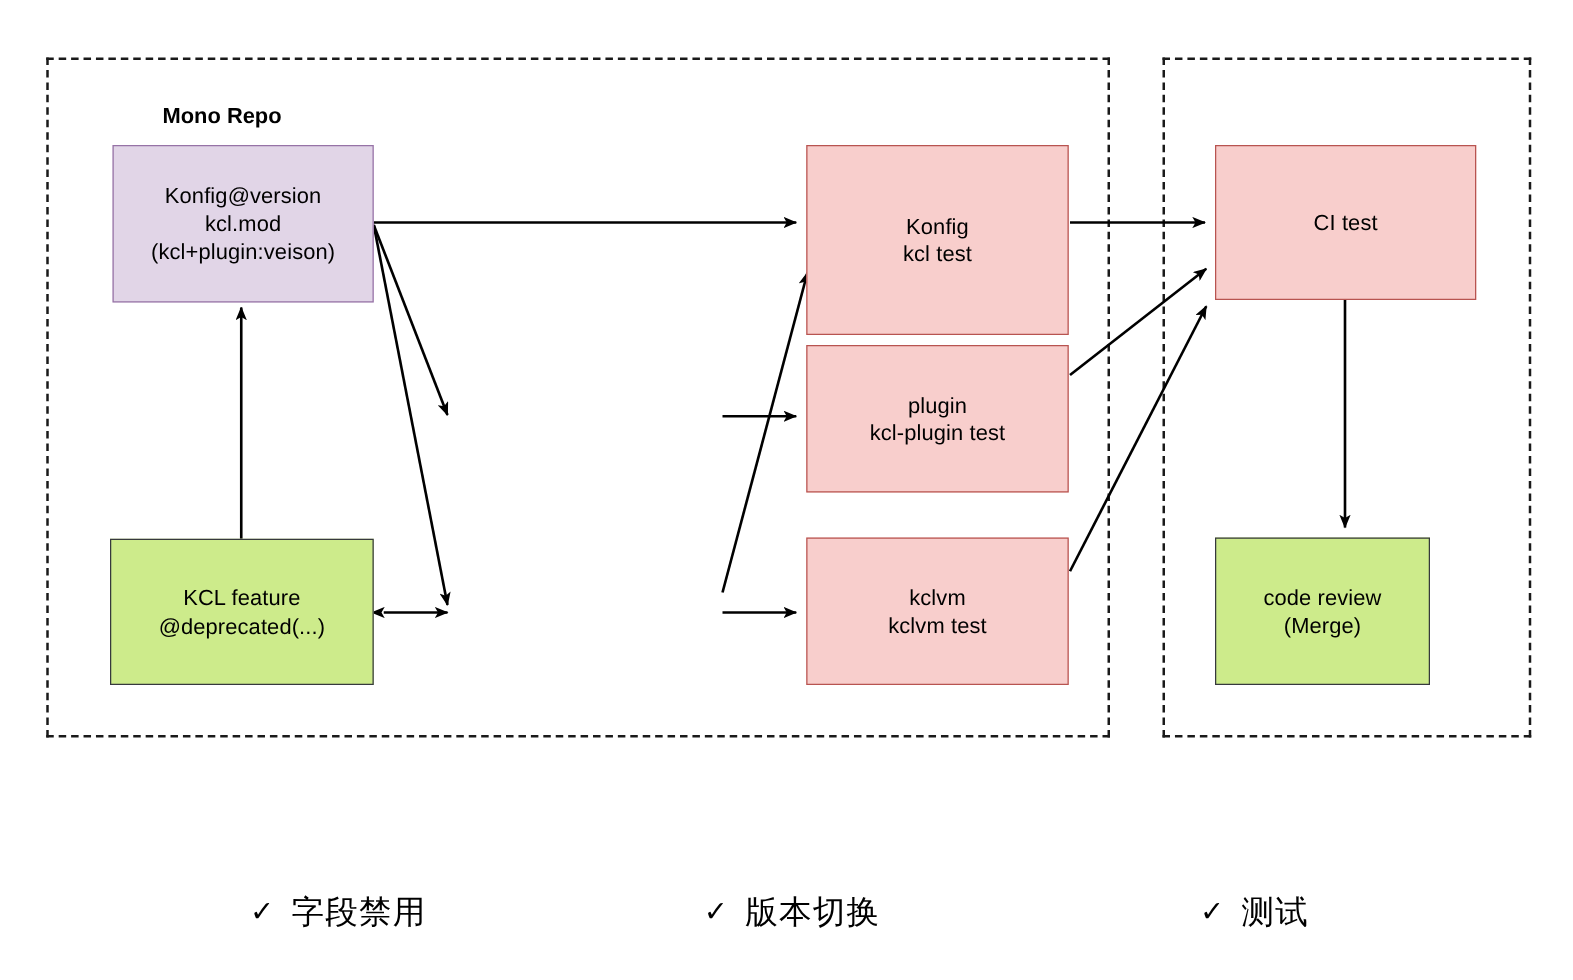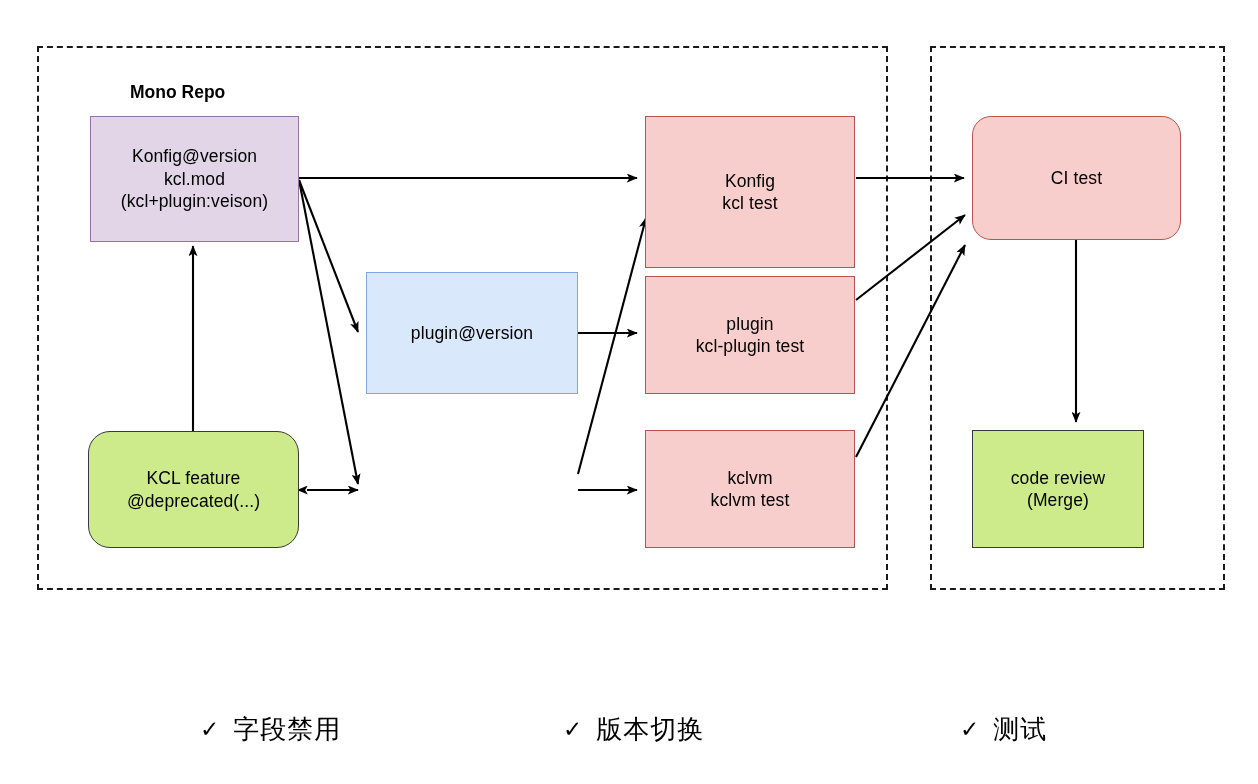--- a/index.html
+++ b/index.html
@@ -136,36 +136,35 @@
       <path d="M856,457 L965,245" marker-end="url(#ah)"></path>
 
       <path d="M1076,240 L1076,422" marker-end="url(#ah)"></path>
     </g>
   </svg>
 
   <div class="node purple" style="left:90px; top:116px; width:209px; height:126px;text-align:center;">Konfig@version
 kcl.mod
 (kcl+plugin:veison)</div>
 
-  <div class="node blue" style="left:366px; top:272px; width:212px; height:122px;">plugin@version</div>
 
 
-  <div class="node green" style="left:88px; top:431px; width:211px; height:117px;border-radius:22px;">KCL feature
+  <div class="node green" style="left:88px; top:431px; width:211px; height:117px;">KCL feature
 @deprecated(...)</div>
 
   <div class="node red" style="left:645px; top:116px; width:210px; height:152px;">Konfig
 kcl test</div>
 
   <div class="node red" style="left:645px; top:276px; width:210px; height:118px;">plugin
 kcl-plugin test</div>
 
   <div class="node red" style="left:645px; top:430px; width:210px; height:118px;">kclvm
 kclvm test</div>
 
-  <div class="node red" style="left:972px; top:116px; width:209px; height:124px;border-radius:19px;">CI test</div>
+  <div class="node red" style="left:972px; top:116px; width:209px; height:124px;">CI test</div>
 
   <div class="node green" style="left:972px; top:430px; width:172px; height:118px;">code review
 (Merge)</div>
 
   <div class="check-item" style="left:200px; top:712px;">
     <span class="tick">✓</span>
     <span class="cn">字段禁用</span>
   </div>
 
   <div class="check-item" style="left:563px; top:712px;">

